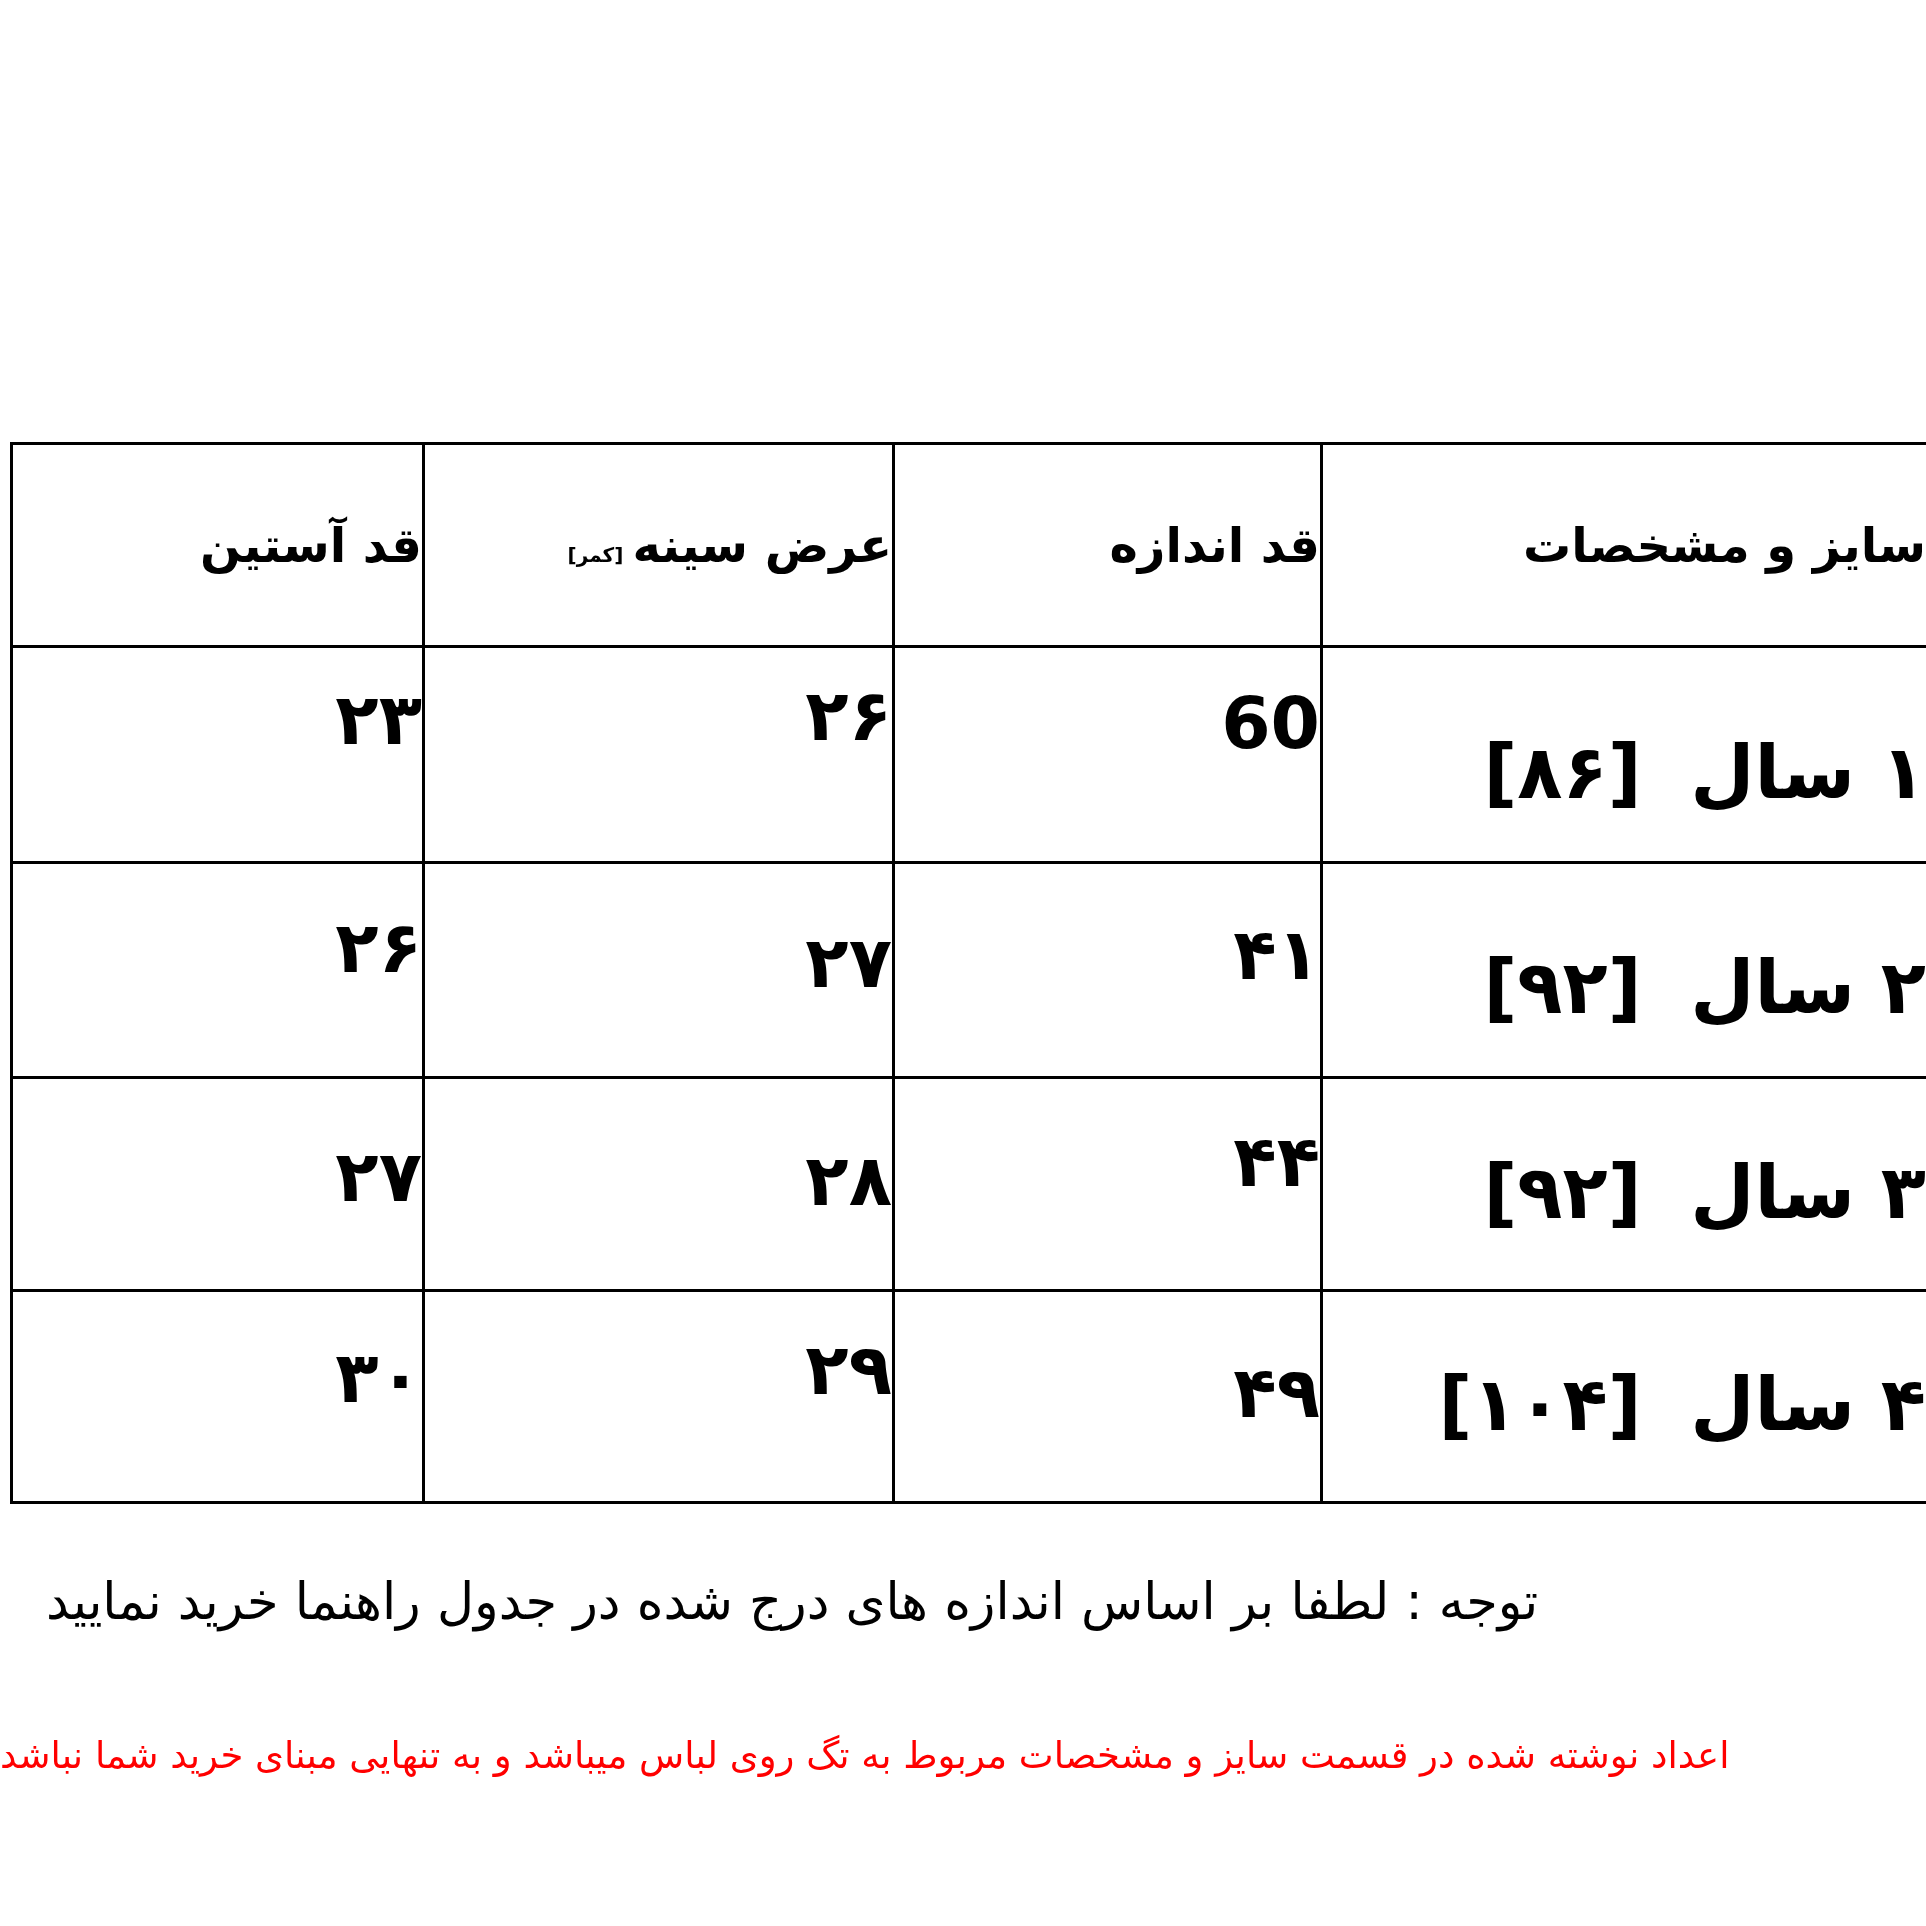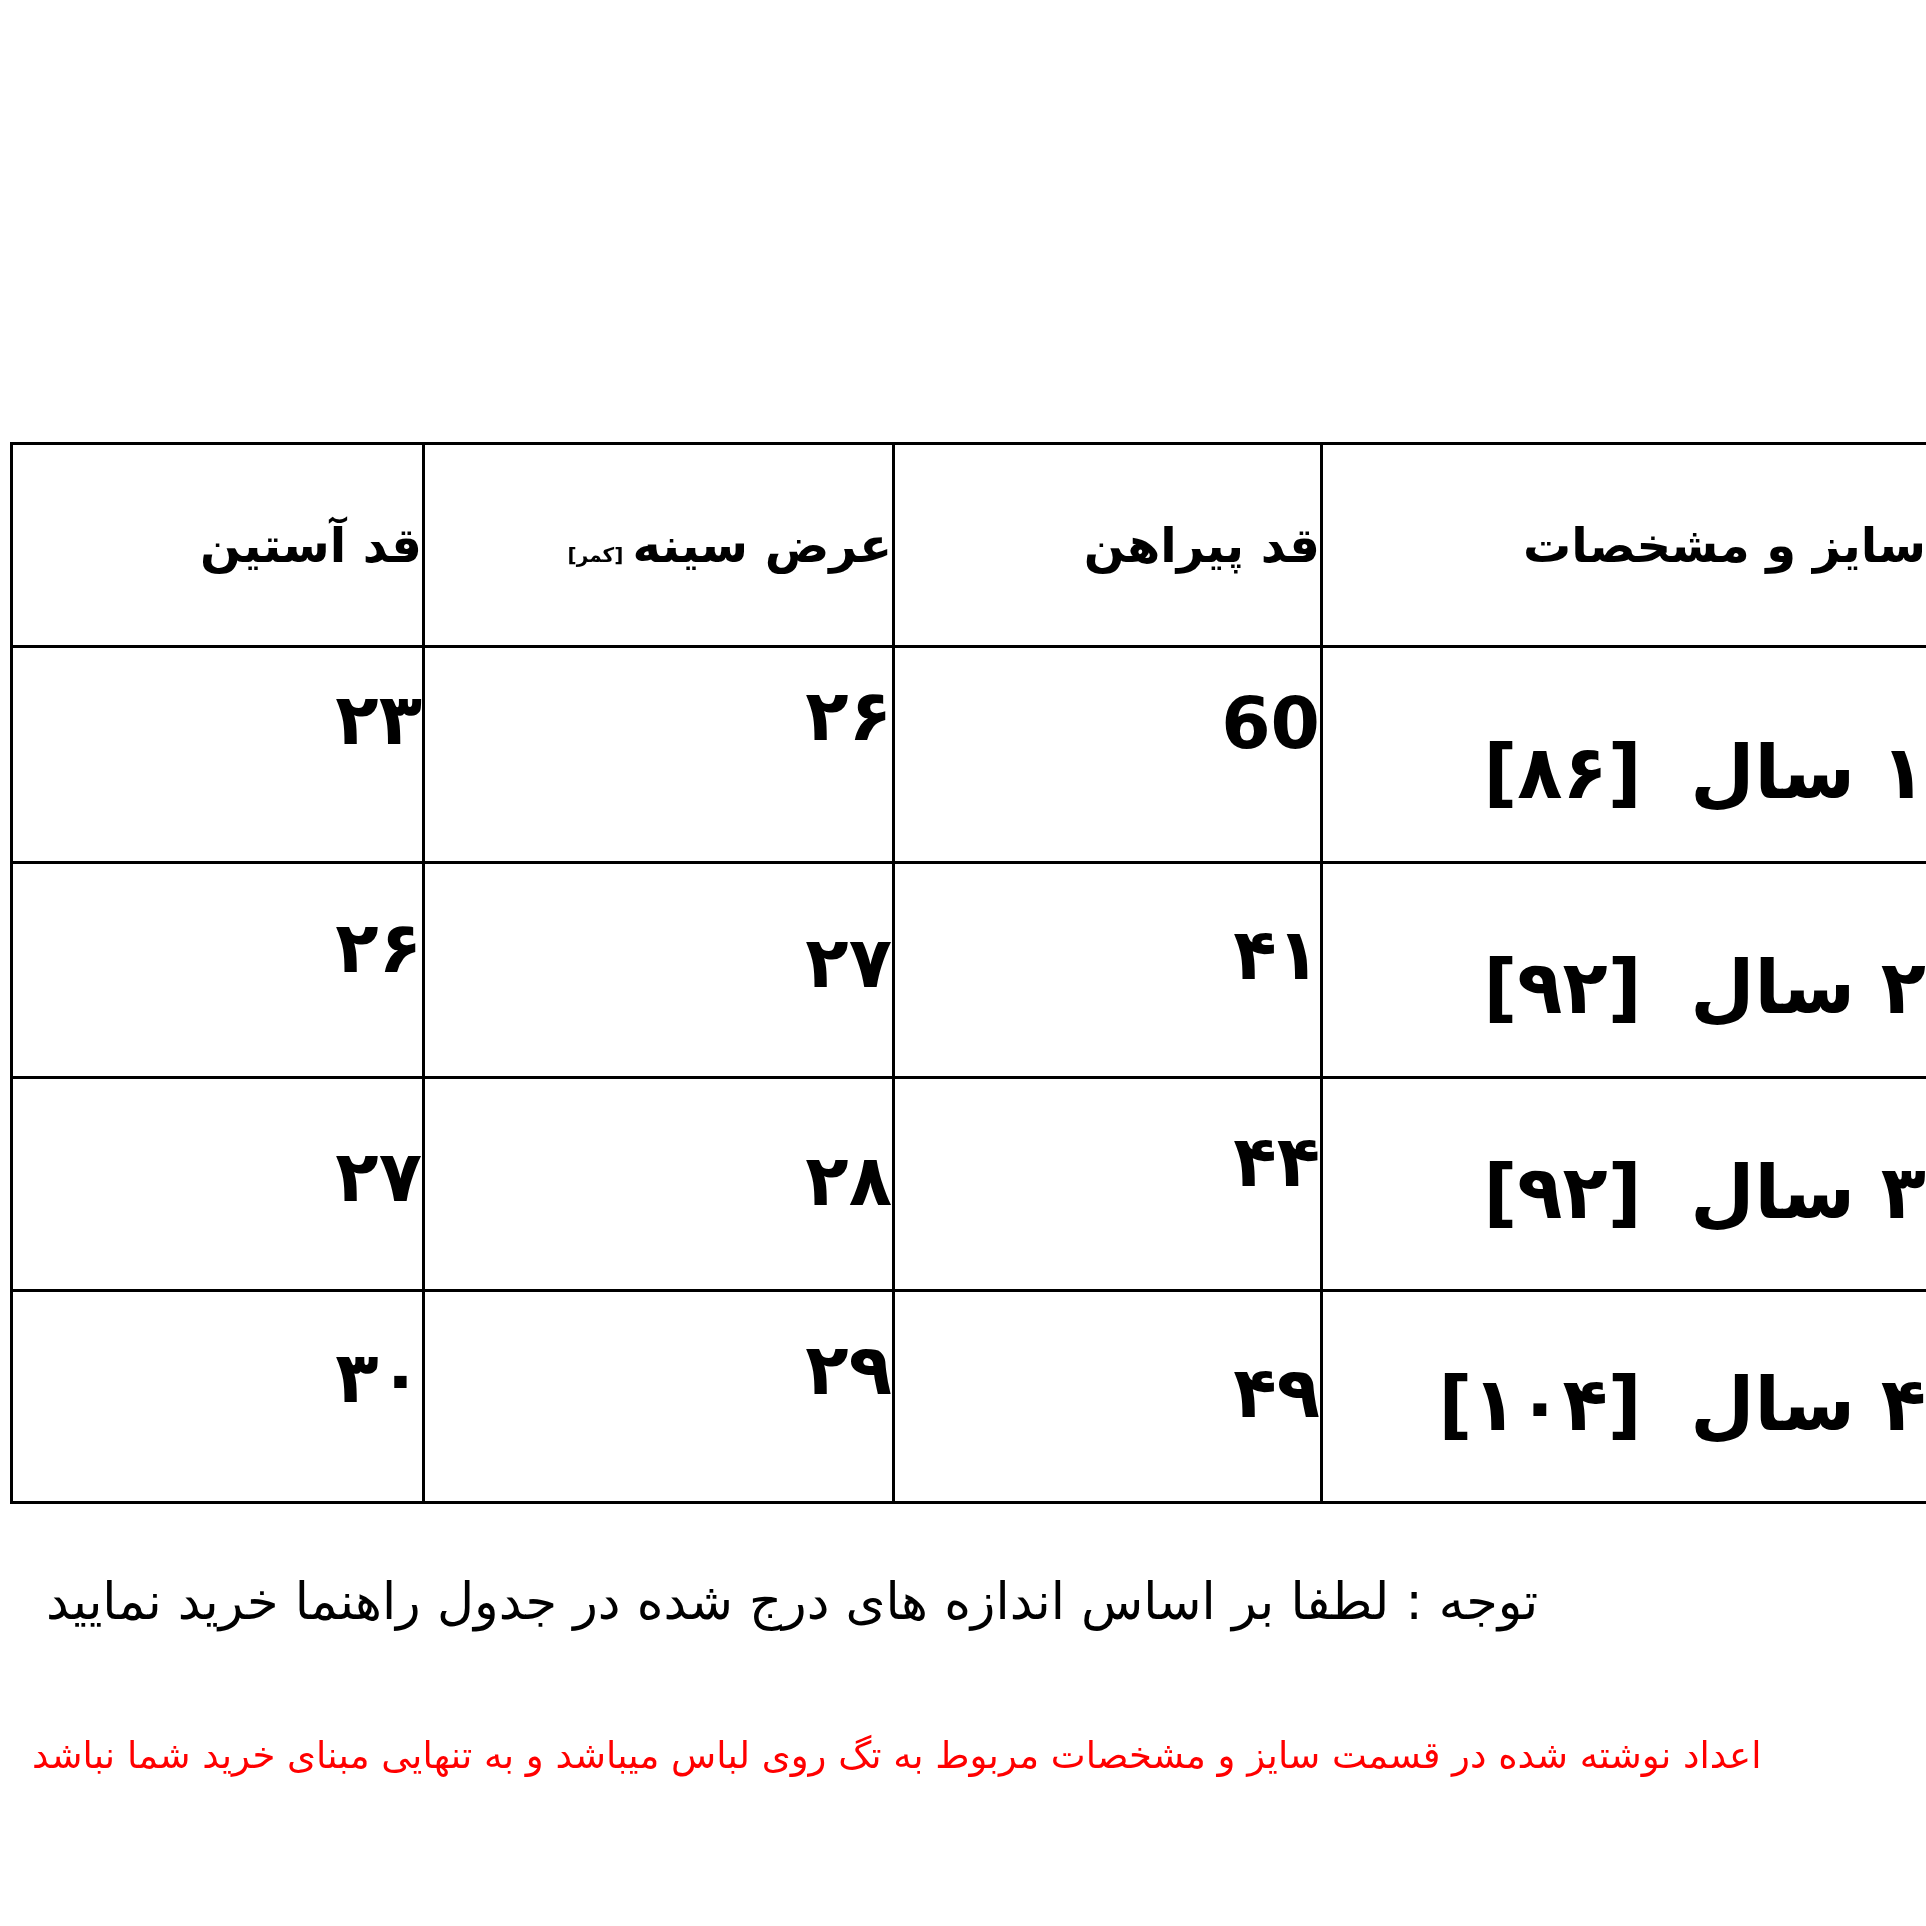--- a/index.html
+++ b/index.html
@@ -24,33 +24,33 @@
   .size-table td.col-sleeve { width: 409px; }
   .hdr-sub { font-size: 20px; margin-right: 9.2px; }
   .size-label { font-size: 74px; letter-spacing: 1.5px; }
   .size-label .paren { margin-right: 23px; }
   .num { font-size: 71px; font-family: "DejaVu Sans", sans-serif; }
   .num-up { position: relative; top: -31px; }
   .note {
     position: absolute; left: 0; right: 0; text-align: left; direction: rtl;
   }
   .note-main { top: 1572px; font-size: 51px; color: #000; padding-left: 46px; }
-  .note-red { top: 1734px; font-size: 37px; color: #ff0000; margin-left: 32px; }
+  .note-red { top: 1734px; font-size: 37px; color: #ff0000; }
 </style>
 </head>
 <body>
 
 <table class="size-table">
   <tbody>
       <tr class="head">
     <td class="col-size">
       <span>سایز و مشخصات</span>
     </td>
     <td class="col-dress">
-      <span>قد پیراهن</span>
+      <span>قد اندازه</span>
     </td>
     <td class="col-chest">
       <span>عرض سینه</span><span class="hdr-sub">[کمر]</span>
     </td>
     <td class="col-sleeve">
       <span>قد آستین</span>
     </td>
   </tr>
 
   <tr class="row1">

